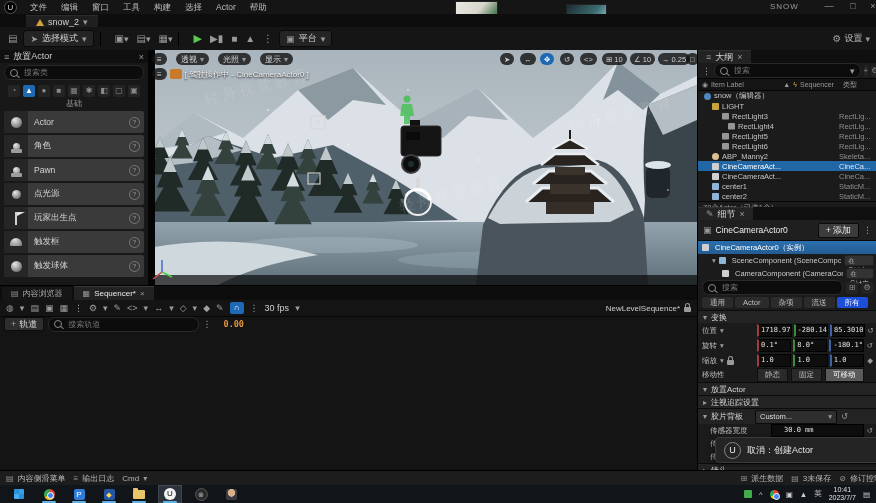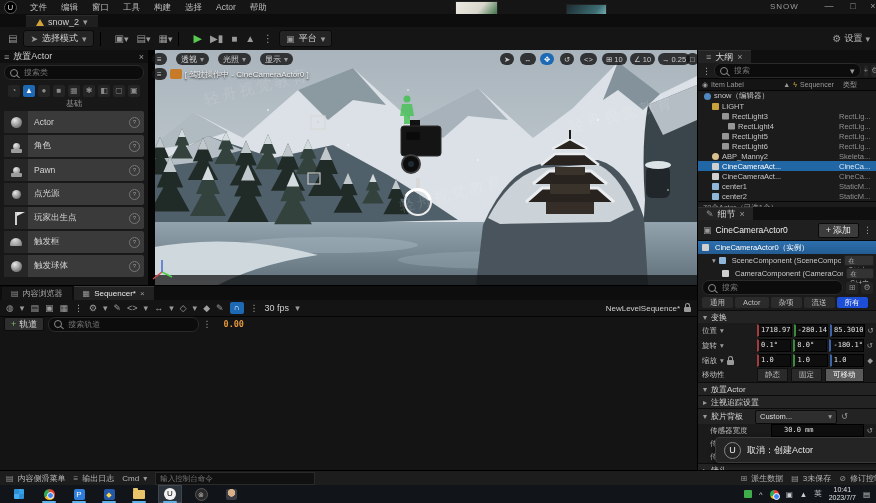--- a/index.html
+++ b/index.html
@@ -741,21 +741,20 @@
       <span>内容侧滑菜单</span>
     </div>
     <div class="sb-item">
       <span class="glyph">≡</span>
       <span>输出日志</span>
     </div>
     <div class="sb-item">
       <span>Cmd</span>
       <span class="glyph">▾</span>
     </div>
-    <input class="console-in" placeholder="输入控制台命令" style="">
     <div class="sb-item" style="margin-left:auto">
       <span class="glyph">⊞</span>
       <span>派生数据</span>
     </div>
     <div class="sb-item">
       <span class="glyph">▤</span>
       <span>3未保存</span>
     </div>
     <div class="sb-item">
       <span class="glyph">⊘</span>

